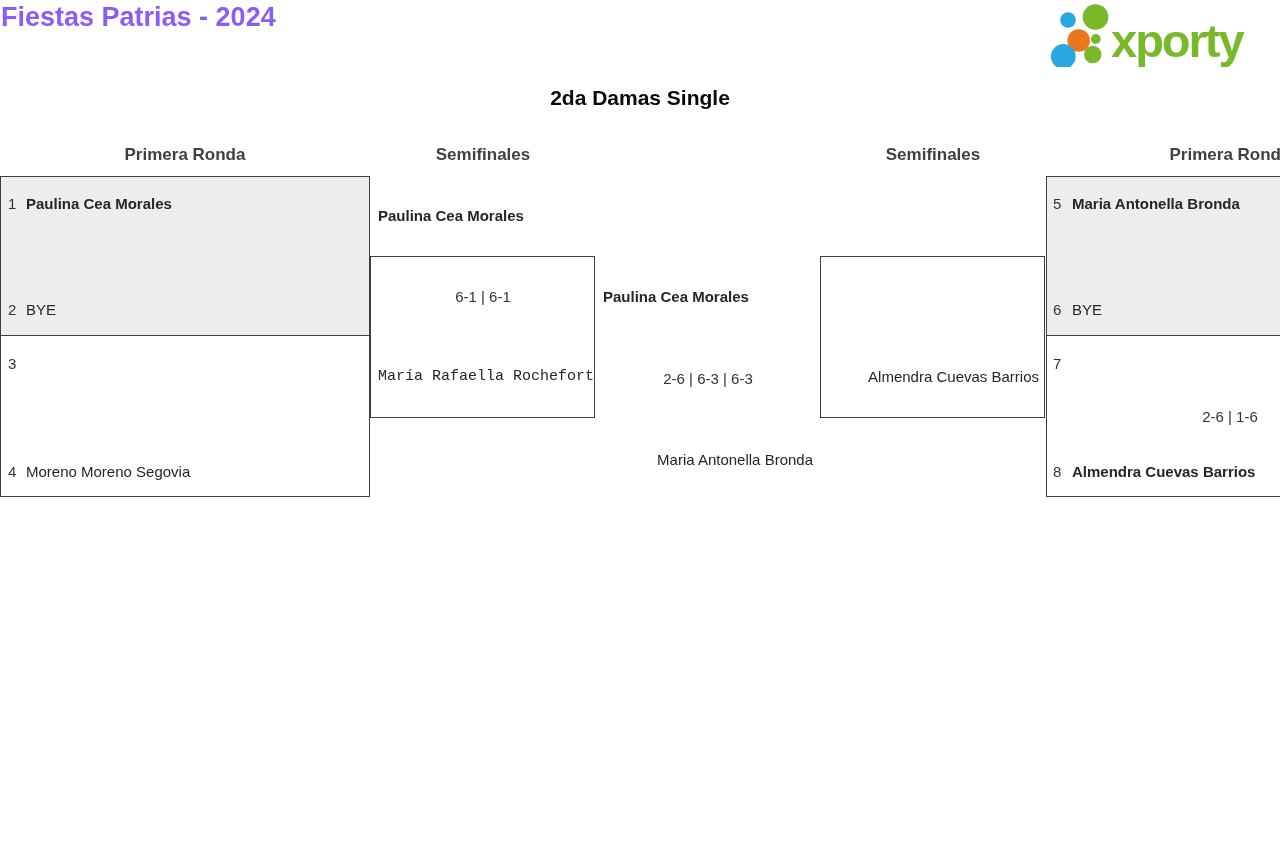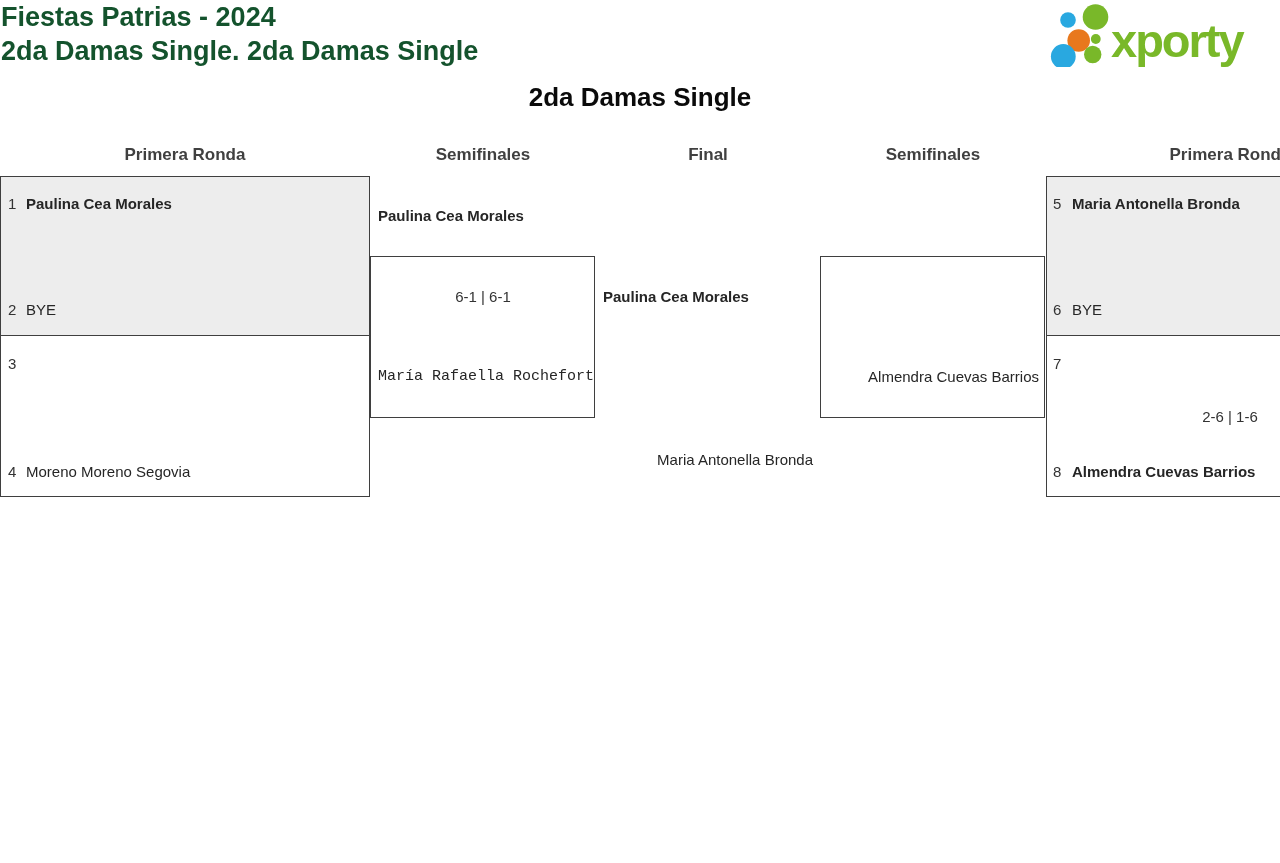--- a/index.html
+++ b/index.html
@@ -7,49 +7,47 @@
   body { font-family:"Liberation Sans", sans-serif; color:#262626; position:relative; }
   #app { position:absolute; left:0; top:0; width:1280px; height:863px; overflow:hidden; background:#fff; }
   .abs { position:absolute; white-space:nowrap; }
   .box { position:absolute; border:1px solid #3f3f3f; background:#fff; }
   .box.bye { background:#ededed; }
   .name { font-size:15px; line-height:18px; color:#262626; }
   .bold { font-weight:700; }
   .seed { font-size:15px; line-height:18px; color:#333333; }
   .score { font-size:15px; line-height:18px; color:#333333; width:300px; text-align:center; }
   .round-header { font-size:17px; line-height:20px; font-weight:700; color:#404040; width:300px; text-align:center; }
-  .title-block { left:1px; top:1px; font-size:27px; line-height:33.5px; font-weight:700; color:#14532d; }
-  .bracket-title { left:0; top:85px; width:1280px; text-align:center; font-size:26px; line-height:25px; font-weight:700; color:#0a0a0a; }
+  .title-block { left:1px; top:1px; font-size:27px; line-height:33.5px; font-weight:700; color:#8b5cf6; }
+  .bracket-title { left:0; top:85px; width:1280px; text-align:center; font-size:21px; line-height:25px; font-weight:700; color:#0a0a0a; }
   svg text { font-family:"Liberation Sans", sans-serif; }
 </style>
 </head>
 <body>
 
 <div id="app">
 
   <div class="abs title-block">
     <div>Fiestas Patrias - 2024</div>
-    <div>2da Damas Single. 2da Damas Single</div>
   </div>
 
   <svg style="position:absolute;left:1050px;top:3px;" width="230" height="64" viewBox="0 0 230 64">
     <circle cx="18" cy="17" r="7.8" fill="#29a8e0"></circle>
     <circle cx="45.5" cy="14" r="12.8" fill="#79b829"></circle>
     <circle cx="28.7" cy="37.5" r="11.3" fill="#e8781d"></circle>
     <circle cx="45.8" cy="36" r="4.9" fill="#79b829"></circle>
     <circle cx="13.3" cy="53.5" r="12.4" fill="#29a8e0"></circle>
     <circle cx="42.7" cy="51.5" r="8.7" fill="#79b829"></circle>
     <text x="61" y="54" font-size="47" font-weight="bold" letter-spacing="-2" fill="#79b829">xporty</text>
   </svg>
 
   <div class="abs bracket-title">2da Damas Single</div>
 
   <div class="abs round-header" style="left:35px;top:145px;">Primera Ronda</div>
   <div class="abs round-header" style="left:333px;top:145px;">Semifinales</div>
-  <div class="abs round-header" style="left:558px;top:145px;">Final</div>
   <div class="abs round-header" style="left:783px;top:145px;">Semifinales</div>
   <div class="abs round-header" style="left:1080px;top:145px;">Primera Ronda</div>
 
   <div class="box bye" style="left:0;top:176px;width:370px;height:160px;"></div>
   <div class="box" style="left:0;top:335px;width:370px;height:162px;"></div>
   <div class="box" style="left:370px;top:256px;width:225px;height:162px;"></div>
   <div class="box" style="left:820px;top:256px;width:225px;height:162px;"></div>
   <div class="box bye" style="left:1046px;top:176px;width:369px;height:160px;"></div>
   <div class="box" style="left:1046px;top:335px;width:369px;height:162px;"></div>
 
@@ -61,20 +59,21 @@
   <div class="abs seed" style="left:8px;top:355px;">3</div>
   <div class="abs name" style="left:26px;top:355px;"></div>
   <div class="abs seed" style="left:8px;top:463px;">4</div>
   <div class="abs name" style="left:26px;top:463px;">Moreno Moreno Segovia</div>
 
   <div class="abs name bold" style="left:378px;top:207px;">Paulina Cea Morales</div>
   <div class="abs score" style="left:333px;top:288px;">6-1 | 6-1</div>
   <div class="abs name" style="left:378px;top:368px;font-family:Liberation Mono, monospace;">María Rafaella Rochefort</div>
 
   <div class="abs name bold" style="left:603px;top:288px;">Paulina Cea Morales</div>
+  <div class="abs score" style="left:558px;top:370px;">2-6 | 6-3 | 6-3</div>
   <div class="abs name" style="right:467px;top:451px;">Maria Antonella Bronda</div>
 
   <div class="abs name" style="right:241px;top:368px;">Almendra Cuevas Barrios</div>
 
   <div class="abs seed" style="left:1053px;top:195px;">5</div>
   <div class="abs name bold" style="left:1072px;top:195px;">Maria Antonella Bronda</div>
   <div class="abs seed" style="left:1053px;top:301px;">6</div>
   <div class="abs name" style="left:1072px;top:301px;">BYE</div>
 
   <div class="abs seed" style="left:1053px;top:355px;">7</div>

